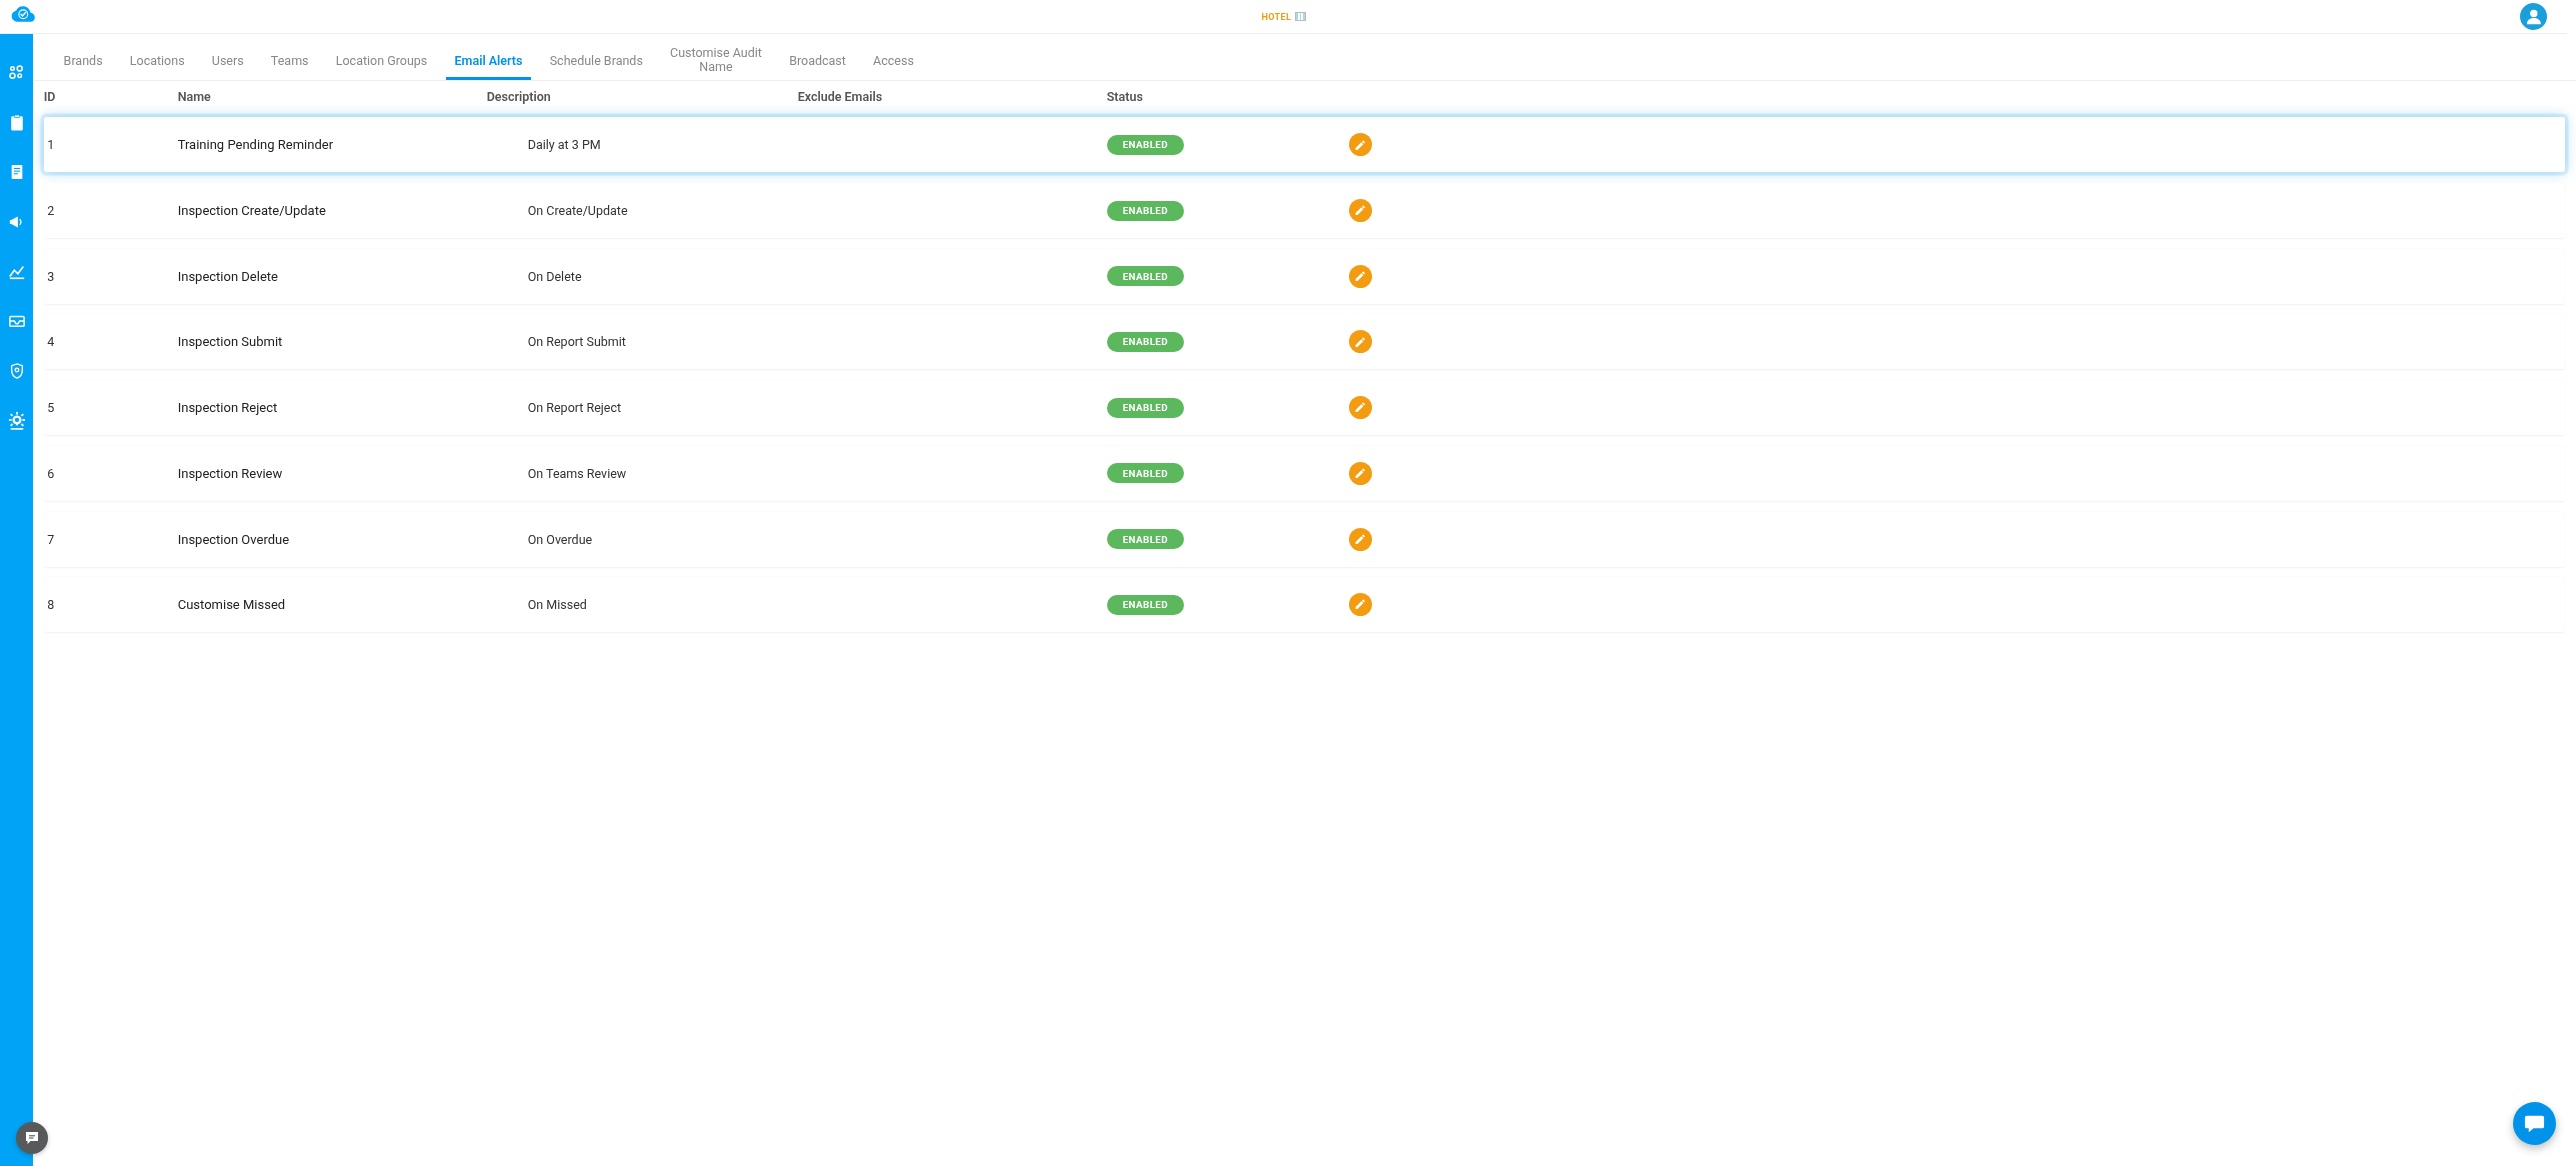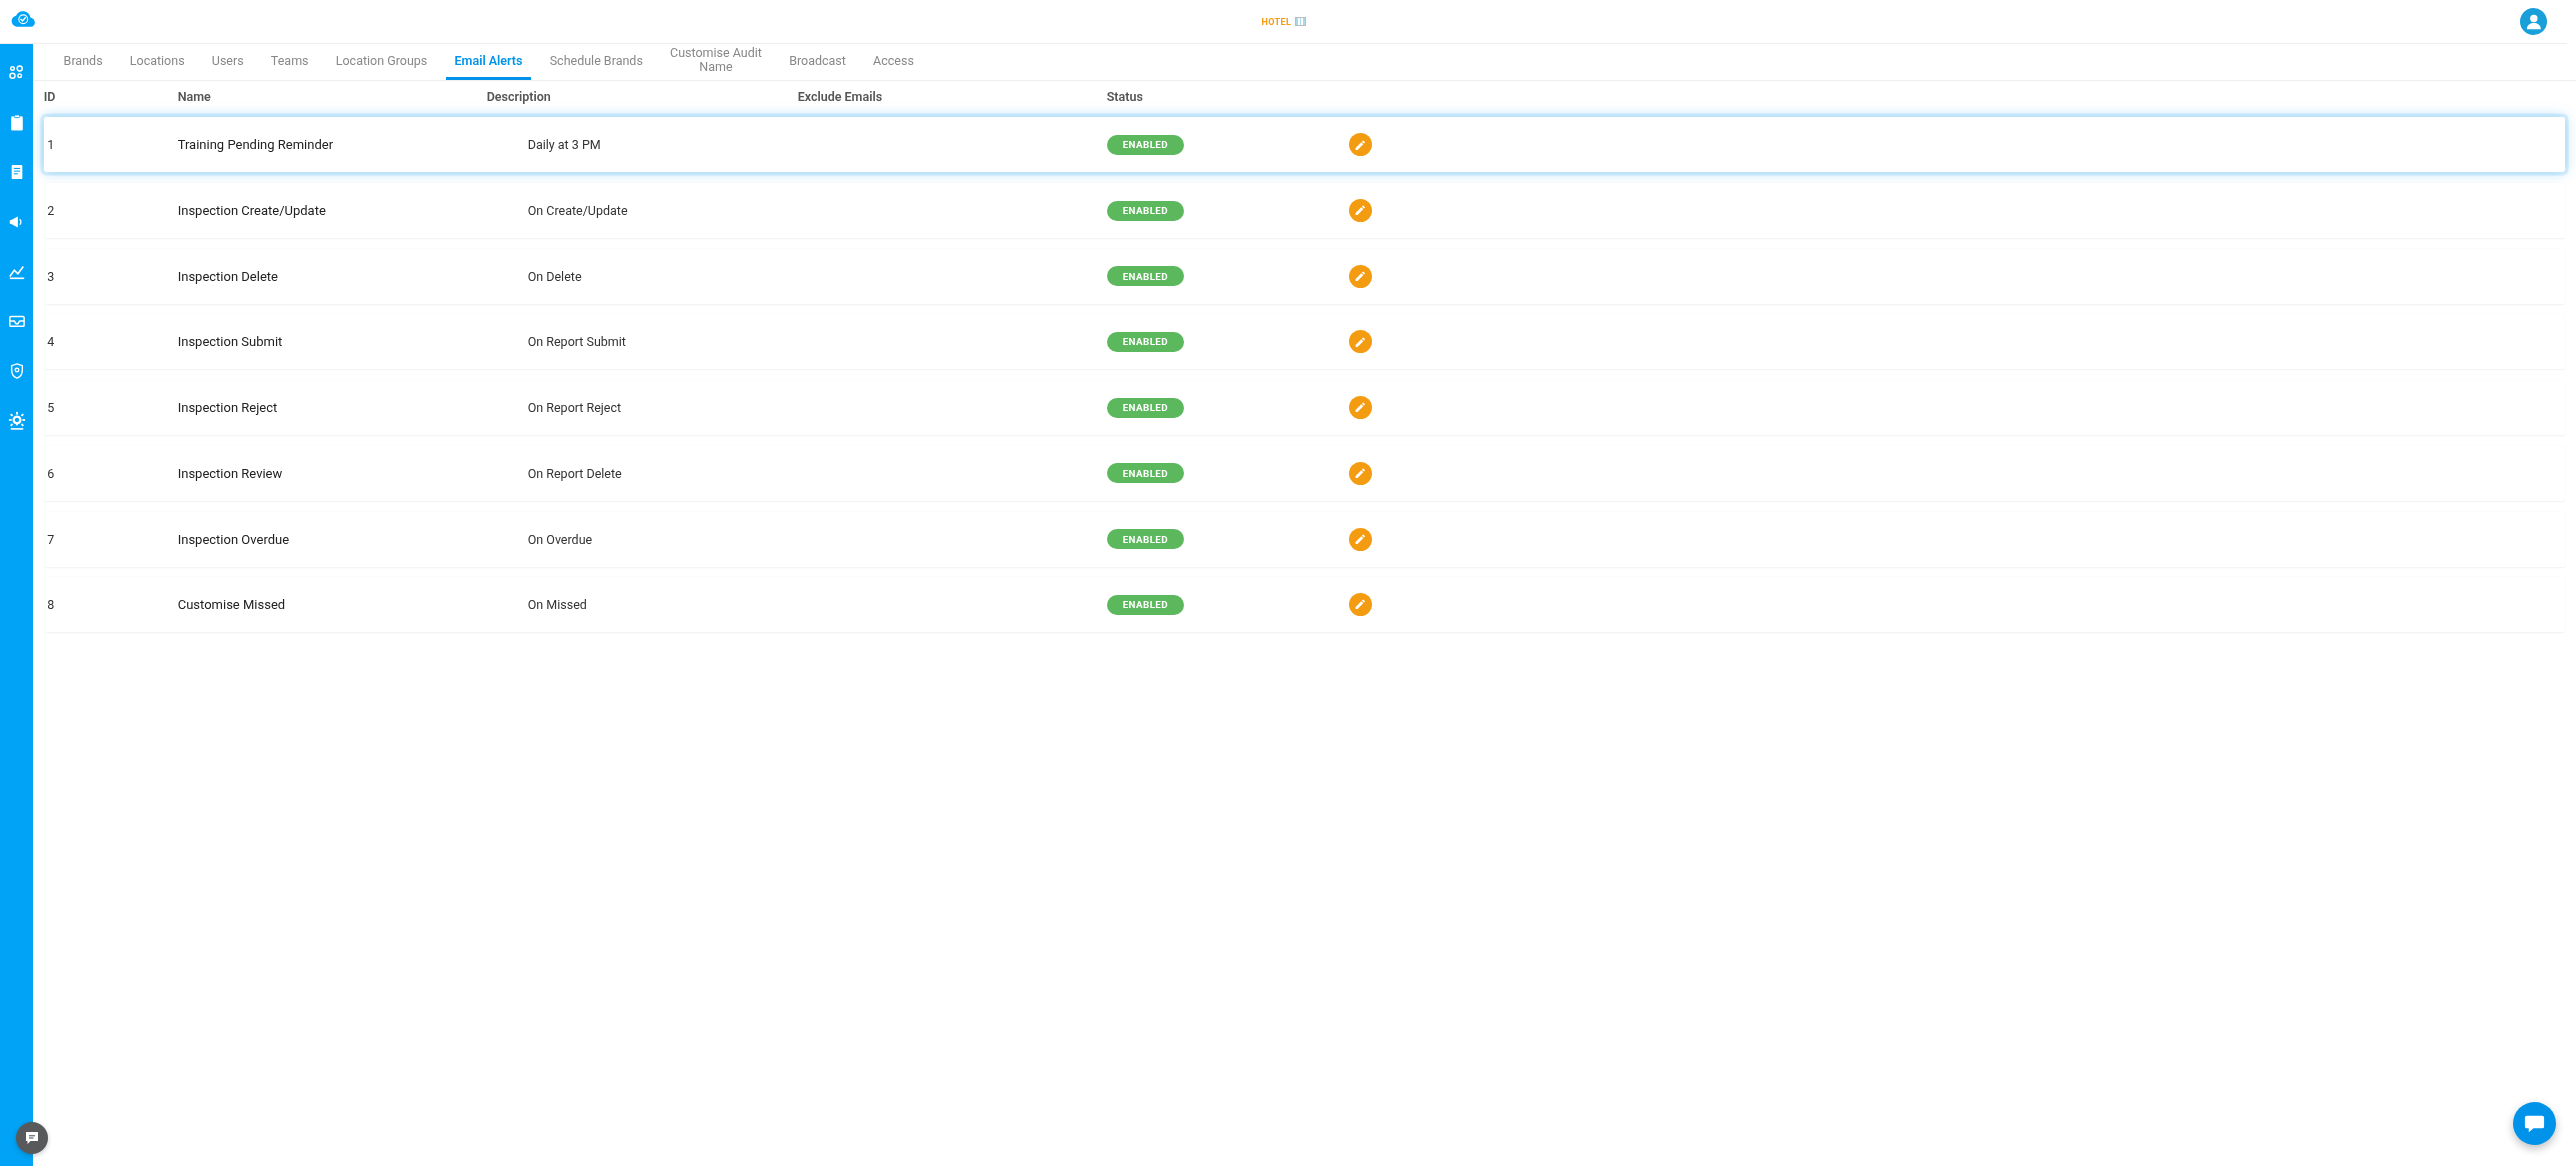--- a/index.html
+++ b/index.html
@@ -1,20 +1,20 @@
 <!DOCTYPE html>
 <html style="font-size:14.3px"><head>
 <meta charset="utf-8">
 <style>
   * { box-sizing: border-box; margin: 0; padding: 0; }
   html, body { width: 100%; height: 100%; font-family: -apple-system, BlinkMacSystemFont, "Segoe UI", Roboto, Arial, sans-serif; background: #fff; }
   body { position: relative; overflow: hidden; }
 
   
-  .topbar { position: absolute; top: 0; left: 0; right: 9px; height: 44px; background: #fff; border-bottom: 0.9px solid #eee; display: flex; align-items: center; padding: 0 19.7px 0 7.2px; z-index: 10; }
+  .topbar { position: absolute; top: 0; left: 0; right: 9px; height: 34px; background: #fff; border-bottom: 0.9px solid #eee; display: flex; align-items: center; padding: 0 19.7px 0 7.2px; z-index: 10; }
   .logo-wrap { display: flex; align-items: center; }
   .top-center { position: absolute; left: 50%; transform: translateX(-50%); display: flex; align-items: center; gap: 3.6px; }
   .hotel-text { font-size: 9px; font-weight: 700; color: #F39C12; letter-spacing: 0.4px; }
   .hotel-box { width: 10.7px; height: 9px; background: repeating-linear-gradient(90deg,#a9d9e6 0 1.8px,#fff 1.8px 3.6px); border: 0.4px solid #bbb; }
   .avatar-btn { margin-left: auto; width: 27px; height: 27px; border-radius: 50%; background: #199FDA; display: flex; align-items: center; justify-content: center; cursor: pointer; }
 
   
   .sidebar { position: absolute; top: 0; left: 0; width: 33px; bottom: 0; background: #00A3F5; display: flex; flex-direction: column; align-items: center; padding-top: 63px; gap: 30px; z-index: 5; }
   .side-icon { width: 19.7px; height: 19.7px; display: flex; align-items: center; justify-content: center; color: #fff; cursor: pointer; }
 
@@ -236,21 +236,21 @@
         <div><span class="status-badge">ENABLED</span></div>
         <div class="edit-btn">
           <svg width="12.5" height="12.5" viewBox="0 0 24 24" fill="#fff">
             <path d="M3 17.25 V21 h3.75 L17.81 9.94 l-3.75 -3.75 L3 17.25 z M20.71 7.04 a1 1 0 0 0 0 -1.41 l-2.34 -2.34 a1 1 0 0 0 -1.41 0 l-1.83 1.83 3.75 3.75 1.83 -1.83 z"></path>
           </svg>
         </div>
       </div>
       <div class="row">
         <div class="cell-id">6</div>
         <div class="cell-name">Inspection Review</div>
-        <div class="cell-desc">On Report Delete</div>
+        <div class="cell-desc">On Teams Review</div>
         <div class="cell-exclude"></div>
         <div><span class="status-badge">ENABLED</span></div>
         <div class="edit-btn">
           <svg width="12.5" height="12.5" viewBox="0 0 24 24" fill="#fff">
             <path d="M3 17.25 V21 h3.75 L17.81 9.94 l-3.75 -3.75 L3 17.25 z M20.71 7.04 a1 1 0 0 0 0 -1.41 l-2.34 -2.34 a1 1 0 0 0 -1.41 0 l-1.83 1.83 3.75 3.75 1.83 -1.83 z"></path>
           </svg>
         </div>
       </div>
       <div class="row">
         <div class="cell-id">7</div>

